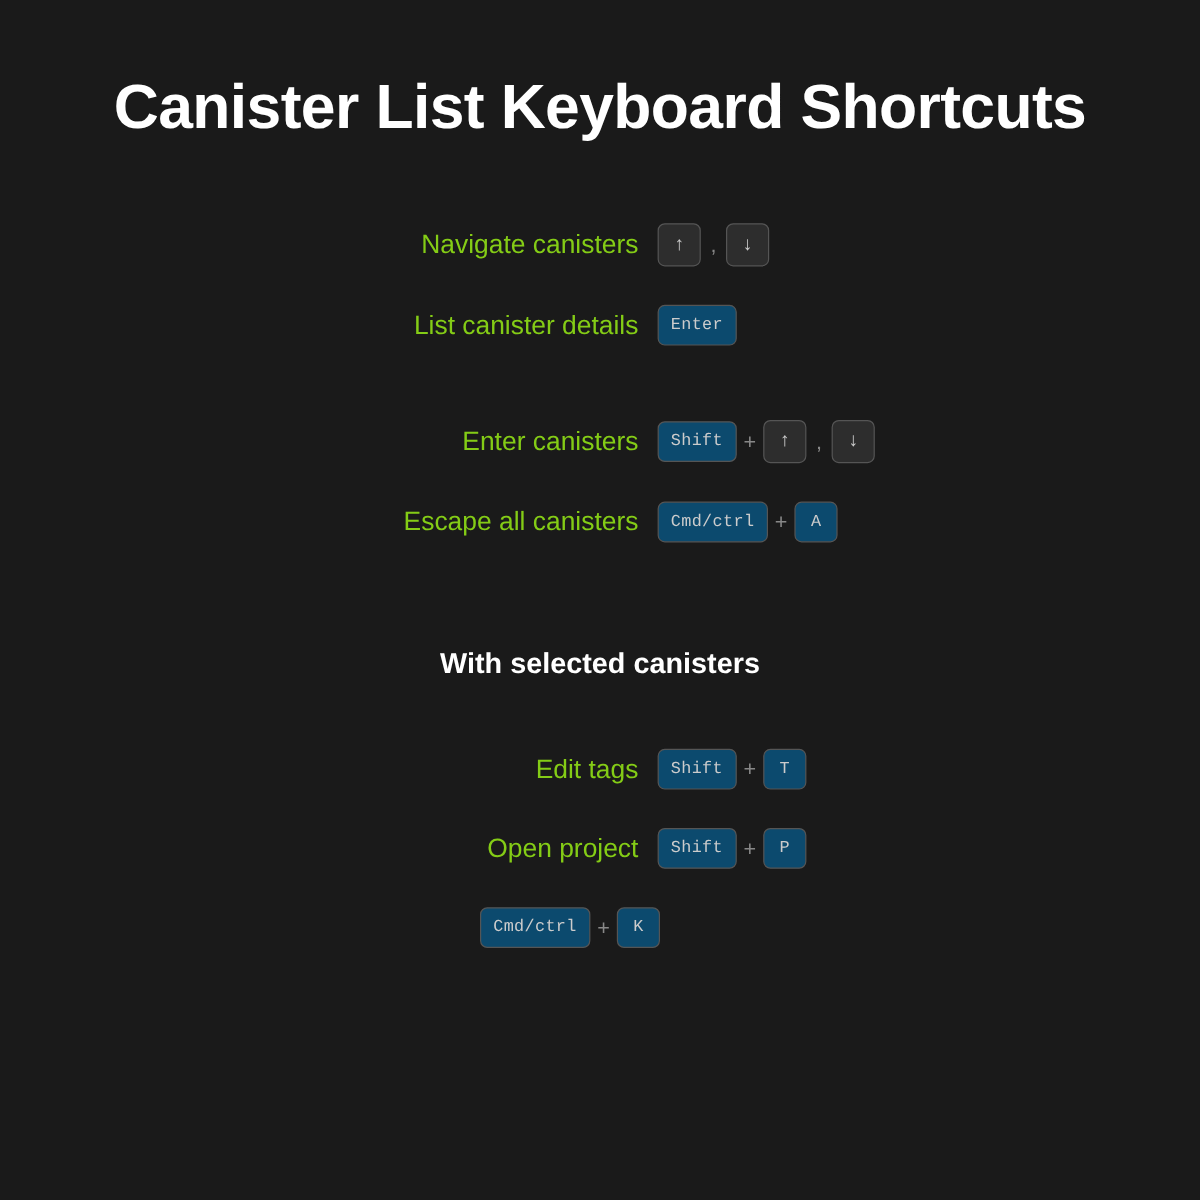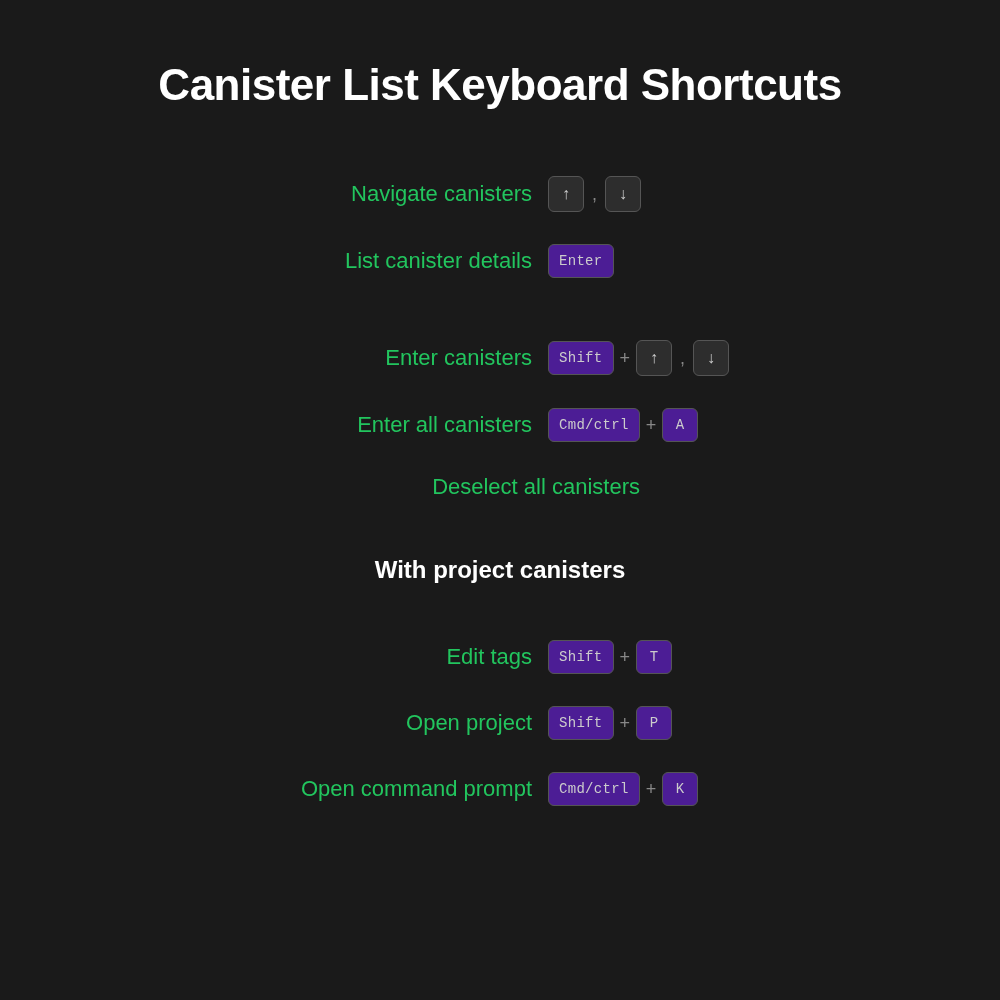--- a/index.html
+++ b/index.html
@@ -15,21 +15,21 @@
       display: flex;
       flex-direction: column;
       align-items: center;
       justify-content: flex-start;
       font-family: -apple-system, BlinkMacSystemFont, 'Segoe UI', sans-serif;
       color: #ffffff;
       padding: 60px 40px;
     }
 
     .page-title {
-      font-size: 44px;
+      font-size: 52px;
       font-weight: 800;
       text-align: center;
       margin-bottom: 50px;
       letter-spacing: -0.5px;
     }
 
     .shortcuts-container {
       width: 100%;
       max-width: 700px;
       display: flex;
@@ -48,37 +48,37 @@
       display: flex;
       align-items: center;
       justify-content: center;
       gap: 16px;
       padding: 16px 0;
     }
 
     .shortcut-label {
       font-size: 22px;
       font-weight: 400;
-      color: #22c55e;
+      color: #84cc16;
       text-align: right;
       min-width: 280px;
     }
 
     .keys-group {
       display: flex;
       align-items: center;
       gap: 6px;
       min-width: 200px;
     }
 
     .key {
       display: inline-flex;
       align-items: center;
       justify-content: center;
-      background: #4c1d95;
+      background: #0c4a6e;
       border: 1px solid #555;
       border-radius: 6px;
       padding: 16px 10px;
       font-size: 14px;
       font-family: 'SFMono-Regular', 'Consolas', 'Liberation Mono', monospace;
       color: #cccccc;
       min-width: 36px;
       height: 34px;
       letter-spacing: 0.3px;
     }
@@ -148,55 +148,53 @@
       <span class="shortcut-label">Enter canisters</span>
       <div class="keys-group">
         <span class="key">Shift</span>
         <span class="plus">+</span>
         <span class="key-icon">↑</span>
         <span class="separator">,</span>
         <span class="key-icon">↓</span>
       </div>
     </div>
     <div class="shortcut-row">
-      <span class="shortcut-label">Enter all canisters</span>
+      <span class="shortcut-label">Escape all canisters</span>
       <div class="keys-group">
         <span class="key">Cmd/ctrl</span>
         <span class="plus">+</span>
         <span class="key">A</span>
       </div>
     </div>
     <div class="shortcut-row">
-      <span class="shortcut-label">Deselect all canisters</span>
     </div>
   </div>
 
   <div class="section-divider">
-    <h2 class="section-heading">With project canisters</h2>
+    <h2 class="section-heading">With selected canisters</h2>
   </div>
 
   <div class="shortcut-group">
     <div class="shortcut-row">
       <span class="shortcut-label">Edit tags</span>
       <div class="keys-group">
         <span class="key">Shift</span>
         <span class="plus">+</span>
         <span class="key">T</span>
       </div>
     </div>
     <div class="shortcut-row">
       <span class="shortcut-label">Open project</span>
       <div class="keys-group">
         <span class="key">Shift</span>
         <span class="plus">+</span>
         <span class="key">P</span>
       </div>
     </div>
     <div class="shortcut-row">
-      <span class="shortcut-label">Open command prompt</span>
       <div class="keys-group">
         <span class="key">Cmd/ctrl</span>
         <span class="plus">+</span>
         <span class="key">K</span>
       </div>
     </div>
   </div>
 
 </div>
 

